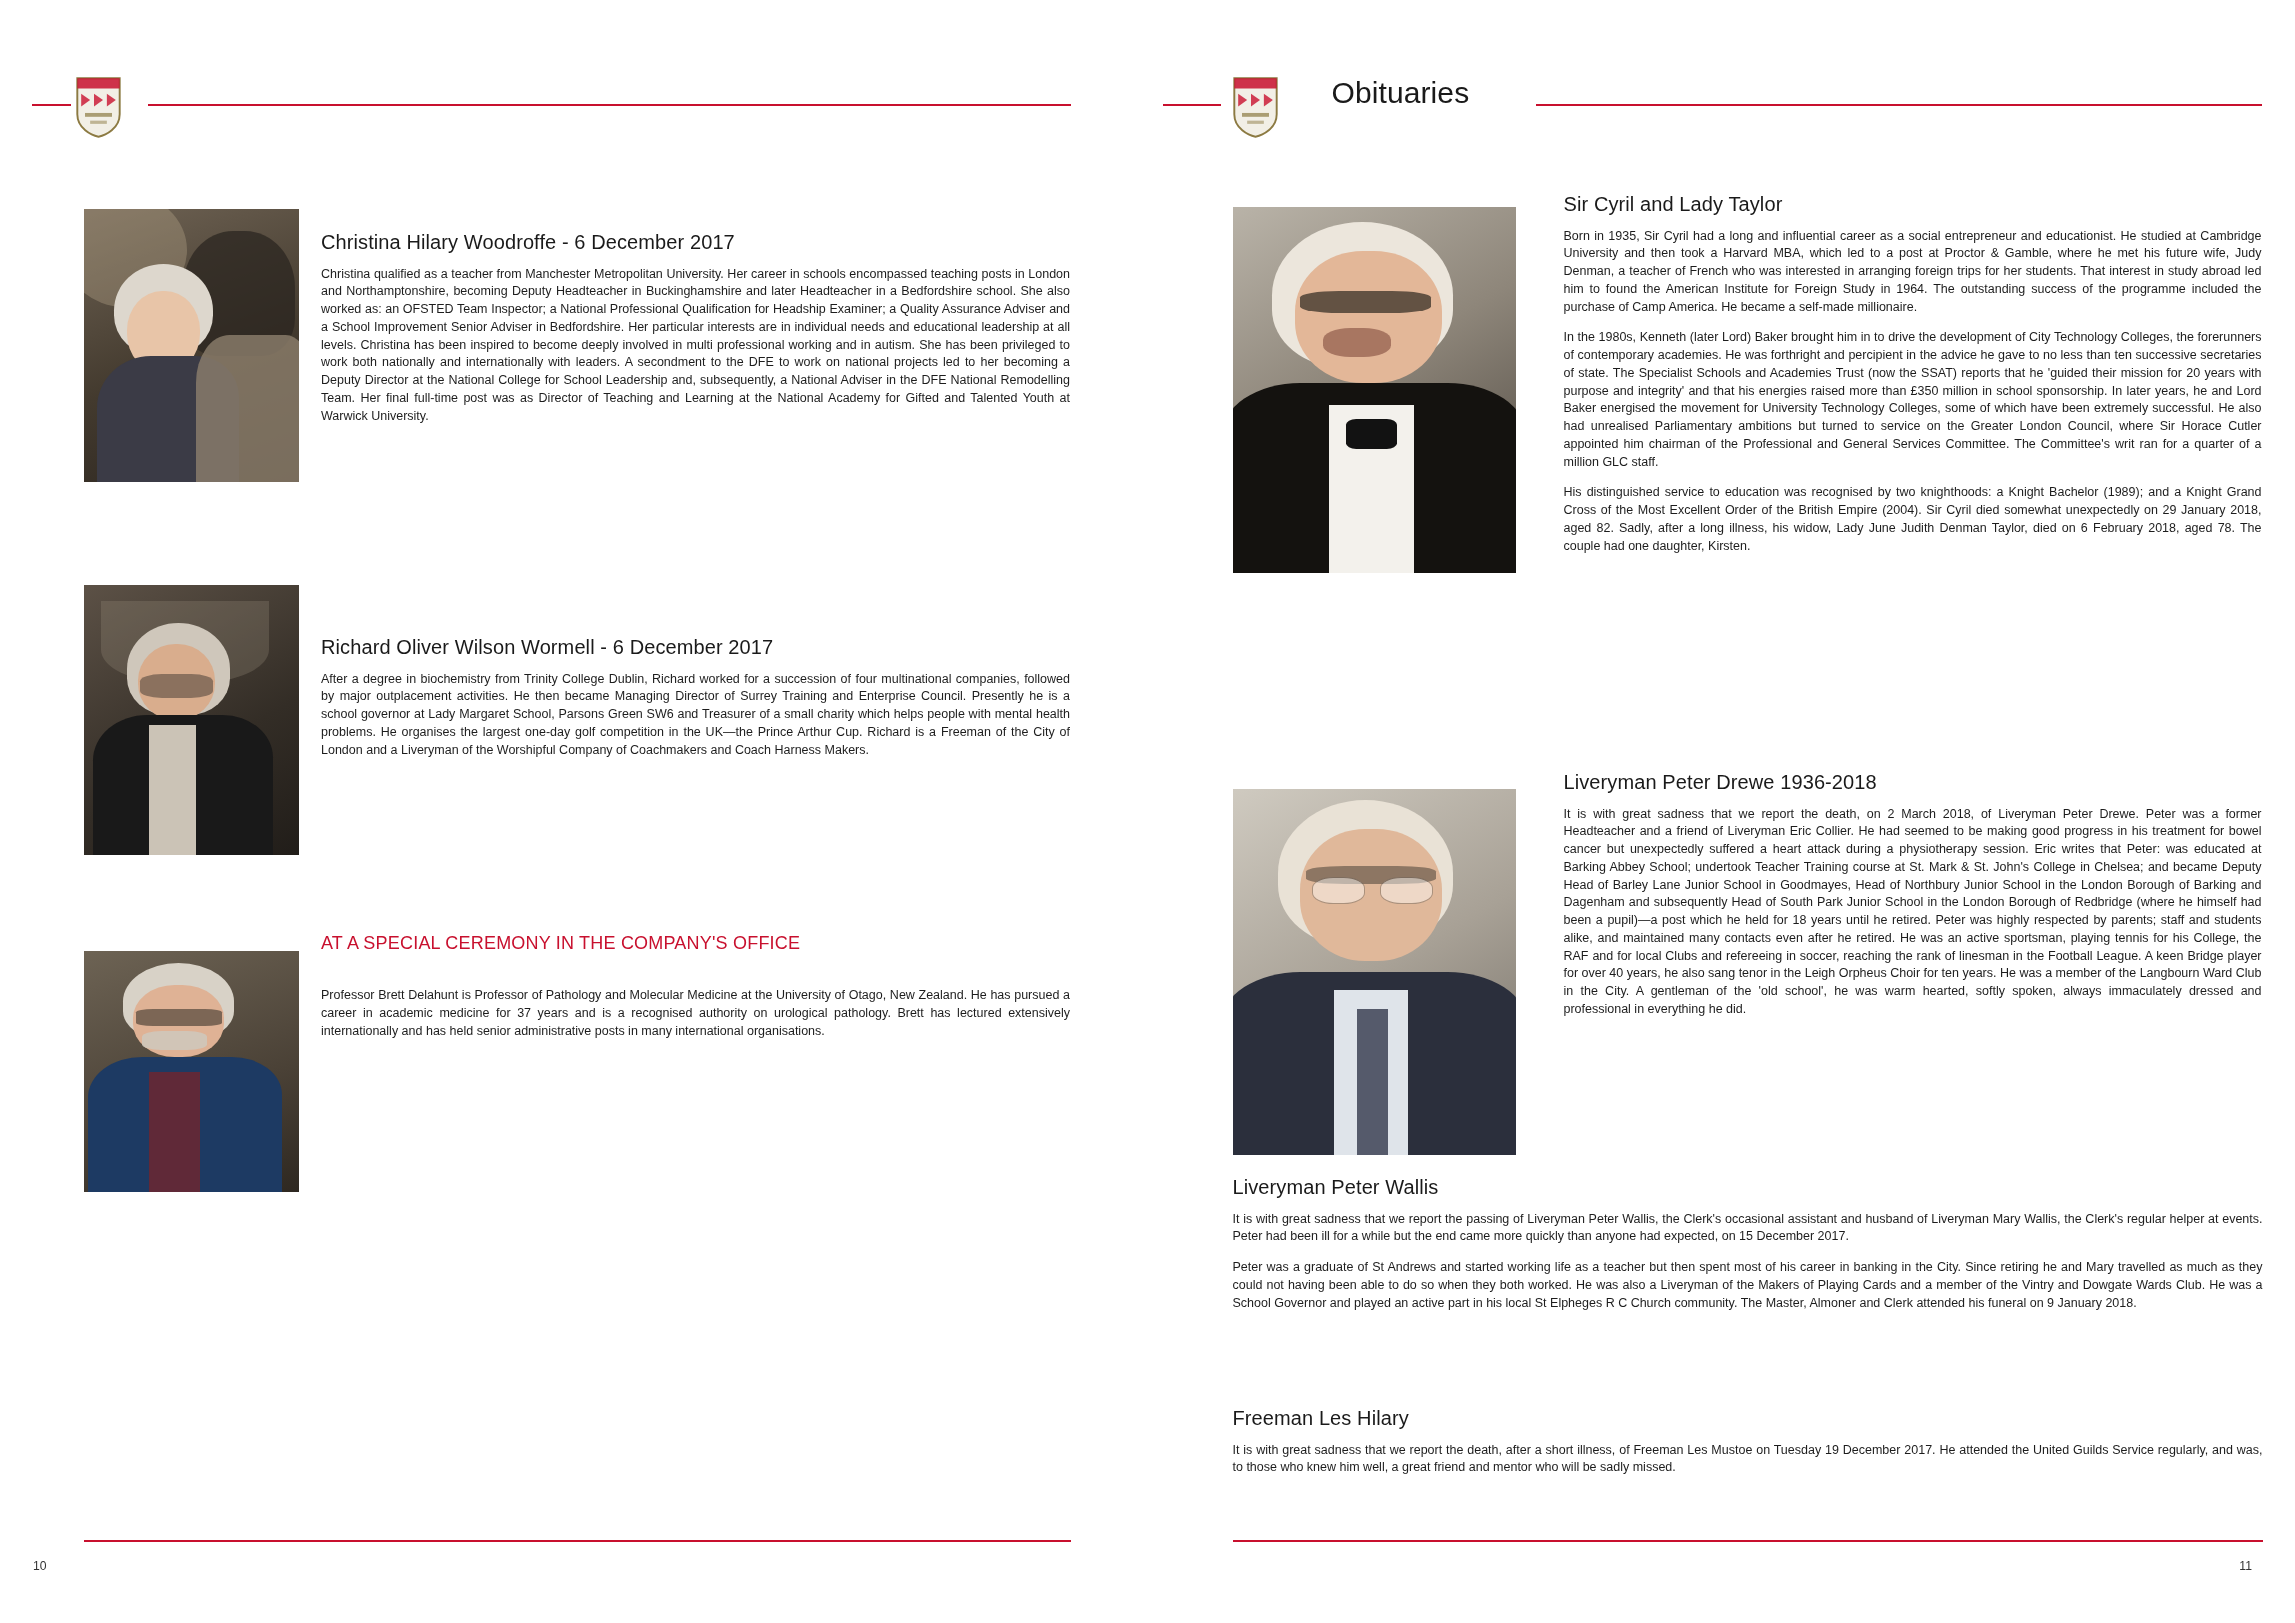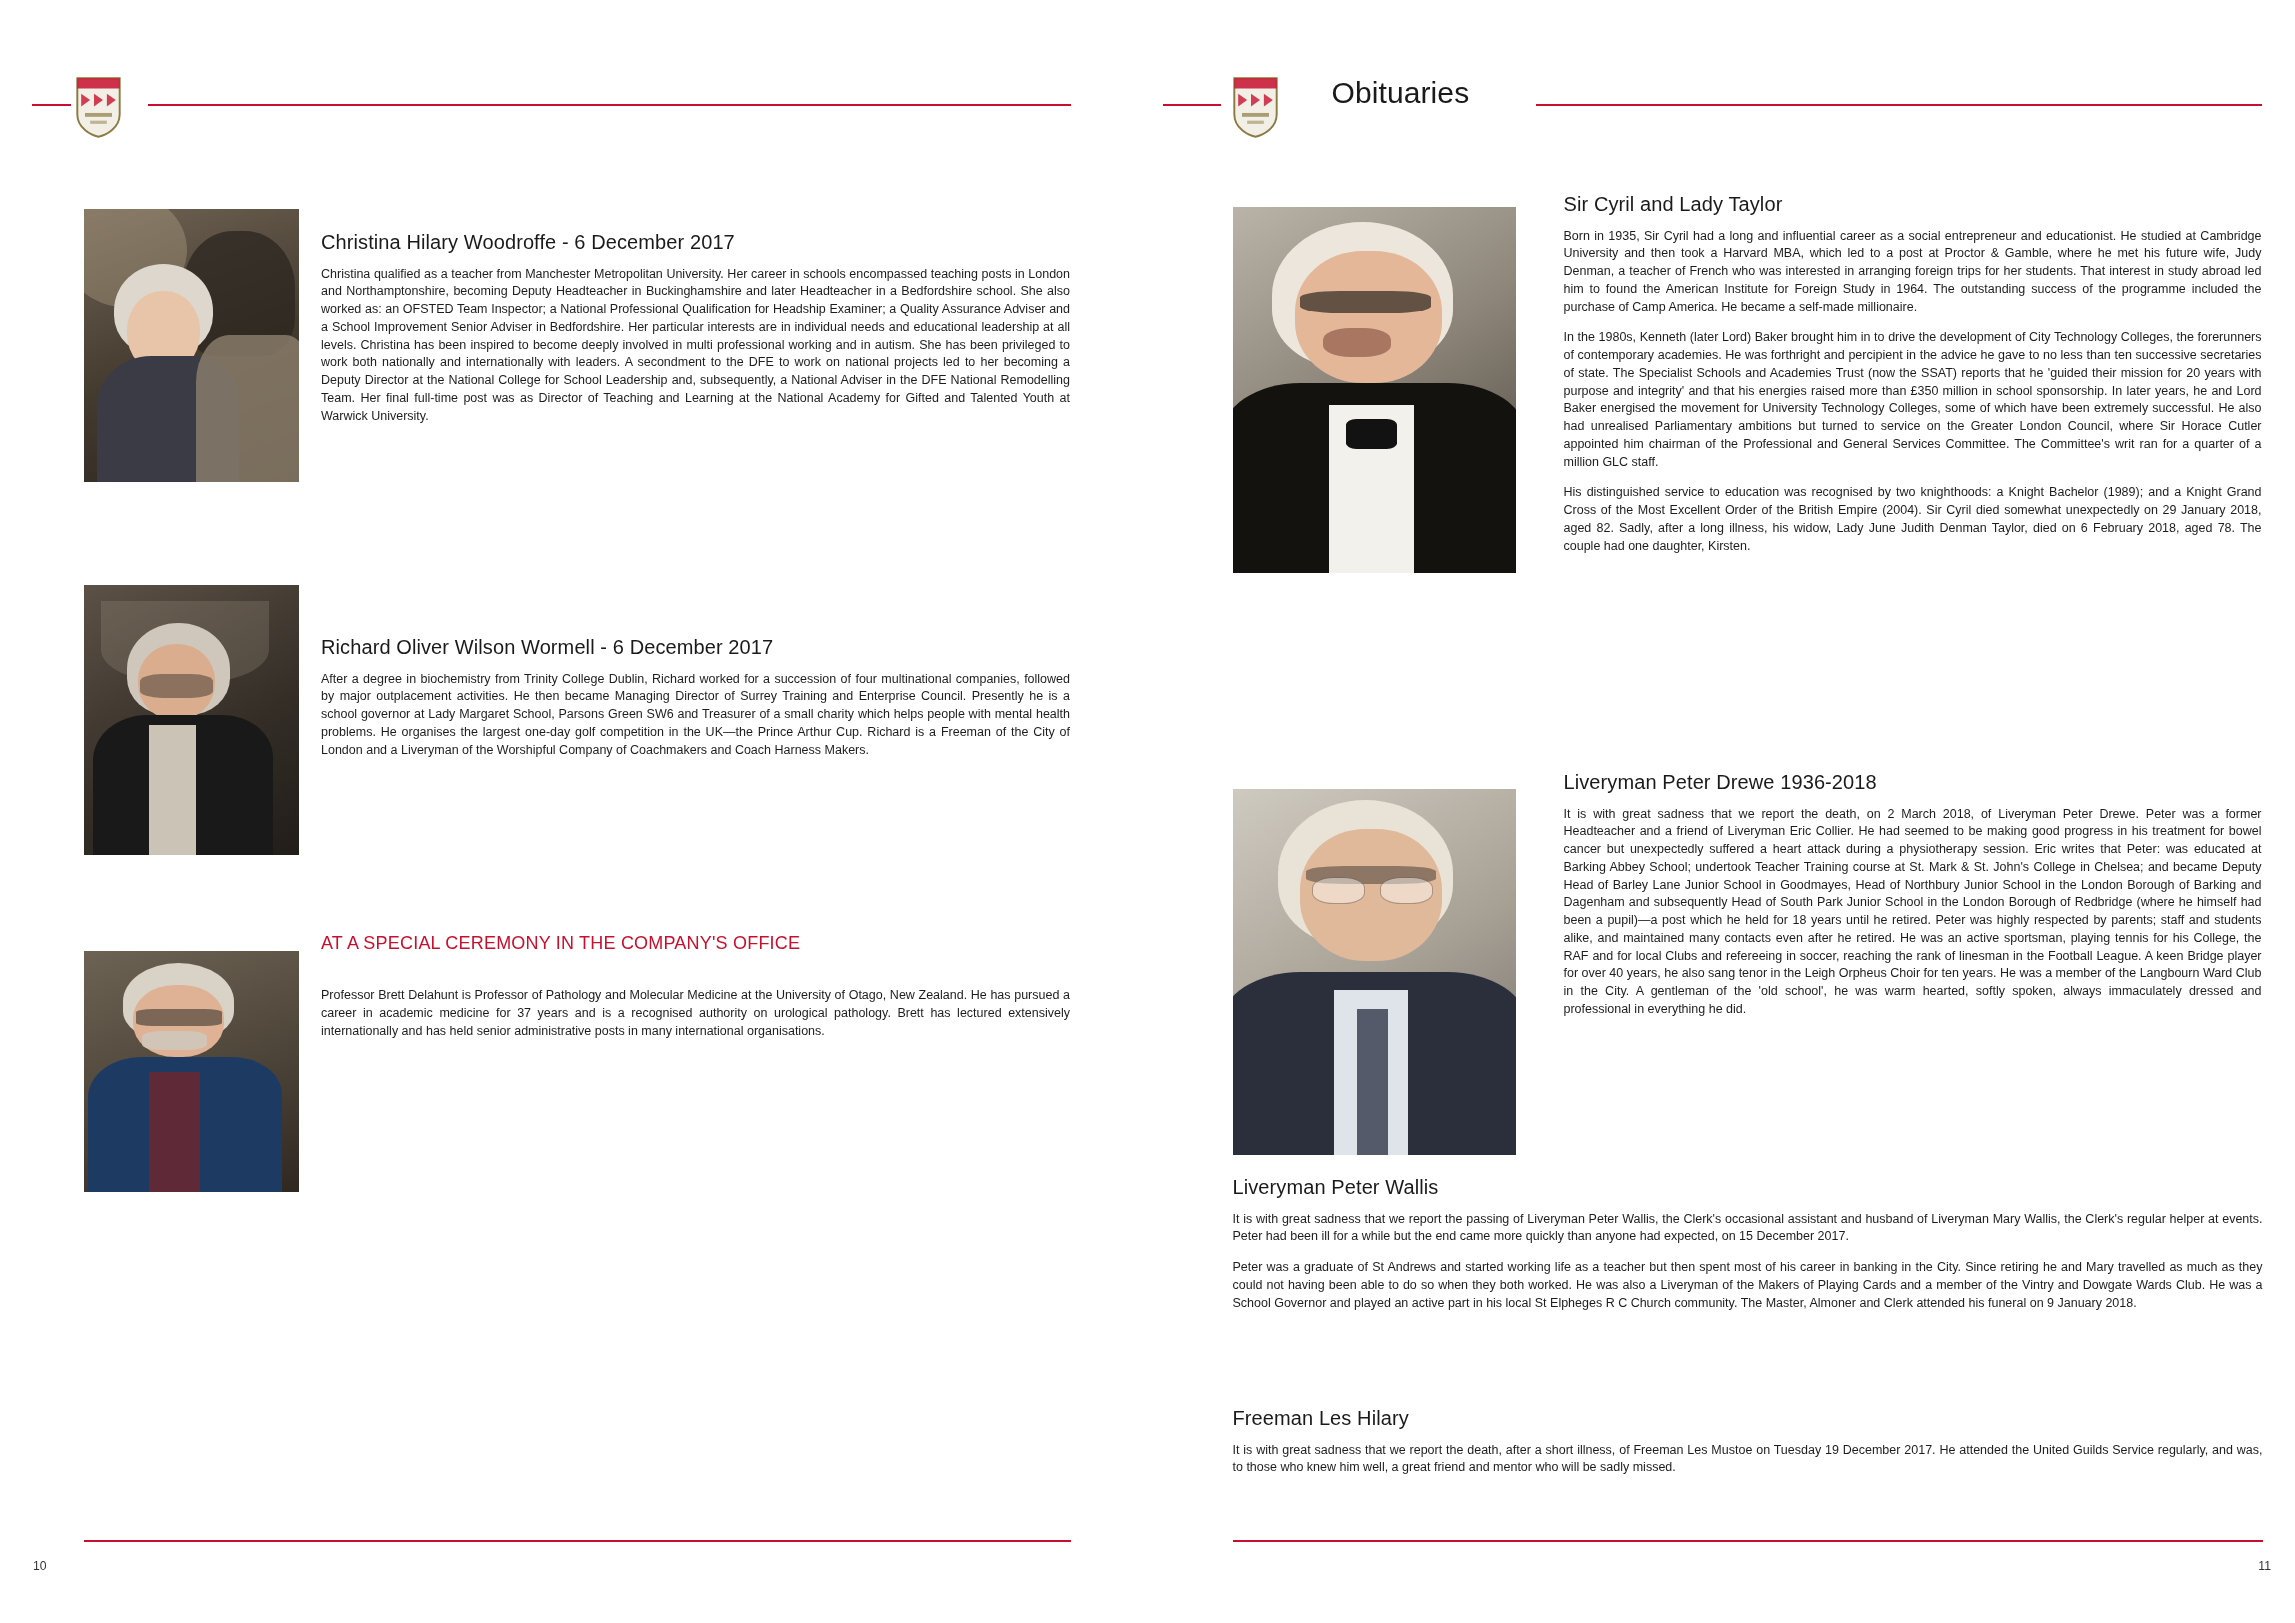--- a/index.html
+++ b/index.html
@@ -70,21 +70,21 @@
   .page-right .footer-rule { left: 1233px; width: 1030px; }
 
   .folio {
     position: absolute;
     bottom: 50px;
     font-size: 12.2px;
     color: #333;
     margin-top: 32px;
   }
   .folio-left { left: 33px; }
-  .folio-right { right: 24px; text-align: center; }
+  .folio-right { right: 43px; text-align: center; }
 
   
   .photo {
     position: absolute;
     overflow: hidden;
     background: #4a4038;
   }
   .photo .inner {
     width: 100%;
     height: 100%;

